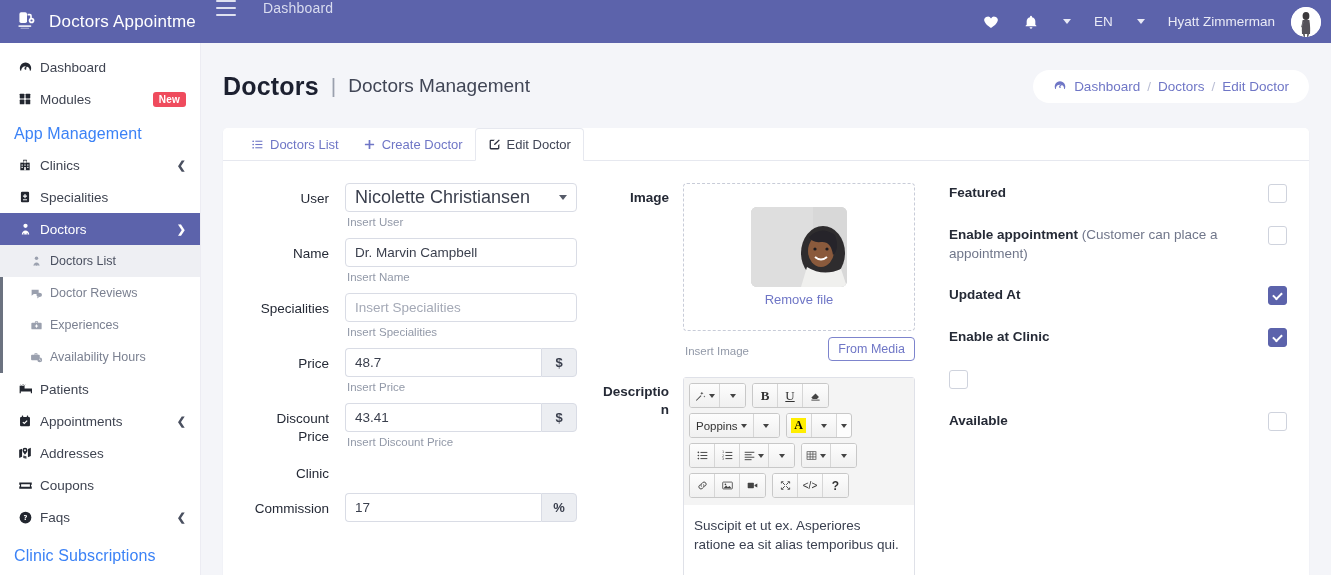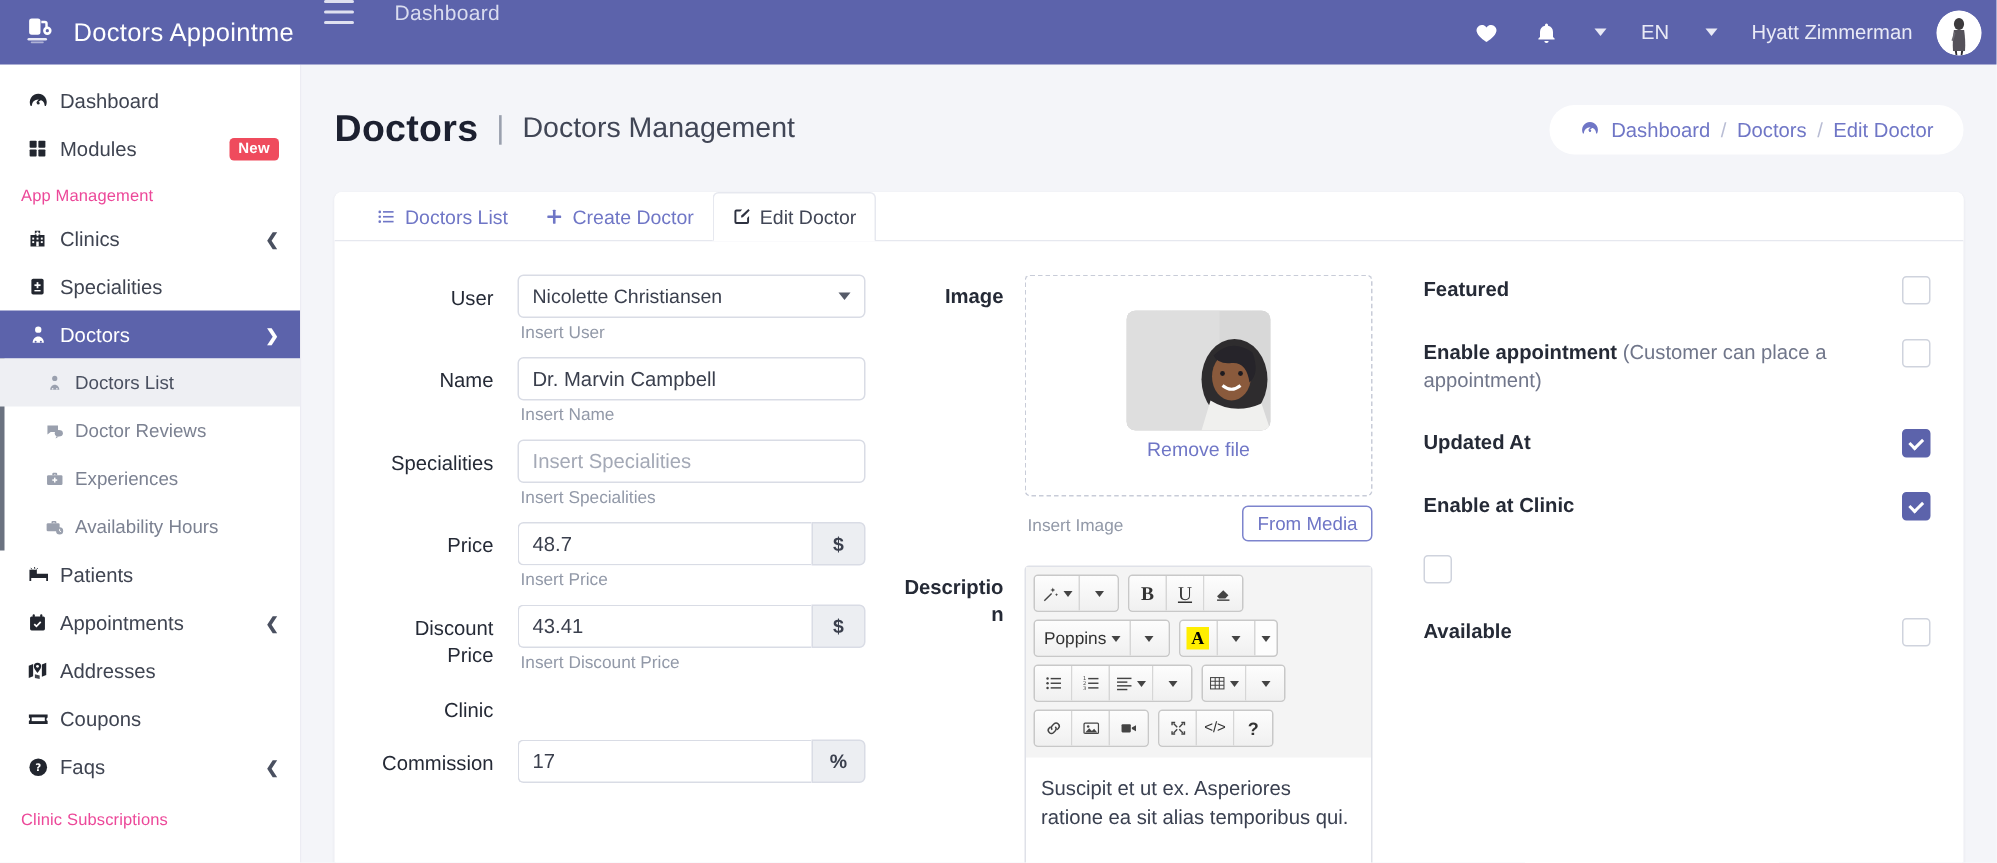--- a/index.html
+++ b/index.html
@@ -63,21 +63,21 @@
     width: 22px; flex-shrink: 0; display:flex; align-items:center;
     color:#22262f;
   }
   .nav-item .lbl { flex: 1; white-space: nowrap; }
   .nav-item.active { background: #5c63ab; color: #ffffff; }
   .nav-item.active .ico { color: #ffffff; }
   .nav-item.sub { padding-left: 30px; color: #7b8191; font-size: 12.5px; }
   .nav-item.sub .ico { color: #9aa0ae; width: 20px; }
   .nav-item.sub.cur { background: #eeeff3; color: #4a5060; }
   .nav-group-title {
-    padding: 10px 14px 6px 14px; font-size: 11px; color: #ec4899;
+    padding: 10px 14px 6px 14px; font-size: 16px; color: #3b82f6;
     letter-spacing: .1px;
   }
   .badge-new {
     background: #ef4b5d; color: #fff; font-size: 10px; font-weight: 700;
     padding: 2px 6px; border-radius: 3px; letter-spacing: .2px;
   }
   .caret-l { color: #4a5060; font-size: 11px; font-weight: 700; }
   .nav-item.active .caret-l { color:#fff; }
   #subnav-rail {
     position: absolute; left: 0; width: 3px; background: #6b7280;
@@ -132,21 +132,21 @@
   .fctl { width: 232px; }
   .inp {
     width: 232px; height: 29px; border: 1px solid #d9dce5; border-radius: 4px;
     background: #fff; font-size: 13.5px; color: #3a3f4d; padding: 0 9px;
     font-family: "Liberation Sans", sans-serif; display:flex; align-items:center;
   }
   .inp.ph { color: #a4a9b6; }
   .hint { font-size: 11.5px; color: #9299a8; padding: 4px 0 0 2px; }
   .sel {
     width: 232px; height: 29px; border: 1px solid #d9dce5; border-radius: 4px;
-    background: #fff; font-size: 13px; color: #3a3f4d; padding: 0 9px;
+    background: #fff; font-size: 18px; color: #3a3f4d; padding: 0 9px;
     display: flex; align-items: center; cursor: pointer;
   }
   .sel .val { flex: 1; white-space: nowrap; overflow: hidden; }
   .sel .tri { width:0;height:0;border-left:4px solid transparent;border-right:4px solid transparent;border-top:5px solid #565b69; }
   .ingrp { display: flex; width: 232px; }
   .ingrp .inp { width: 196px; border-radius: 4px 0 0 4px; border-right: none; }
   .ingrp .addon {
     width: 36px; height: 29px; background: #eceef2; border: 1px solid #d9dce5;
     border-radius: 0 4px 4px 0; display: flex; align-items: center;
     justify-content: center; font-weight: 700; font-size: 13px; color: #3a3f4d;

